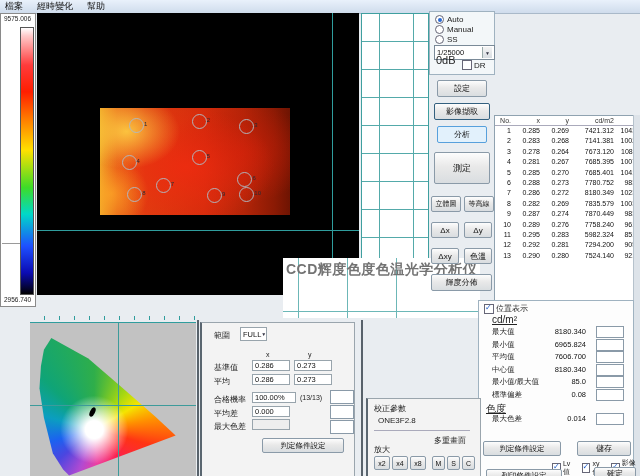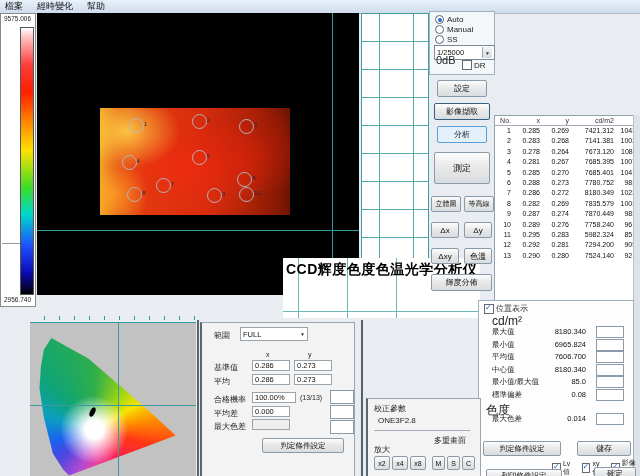--- a/index.html
+++ b/index.html
@@ -30,21 +30,21 @@
   .marker span{position:absolute;left:14px;top:2px;font-size:6px;color:#2a2a33;}
   
   #gridpanel{left:361px;top:13px;width:66px;height:282px;background:
       repeating-linear-gradient(180deg, rgba(0,0,0,0) 0 27px, #54aaaa 27px 28px),#fff;
       border:1px solid #3f9f9f;}
   .gridv{position:absolute;top:0;width:1px;height:282px;background:#54aaaa;}
   
   #watermark{left:283px;top:258px;width:197px;height:60px;background:#fff;}
   .wm-gridv{position:absolute;top:0;width:1px;height:60px;background:#6cb7b7;}
   .wm-gridh{position:absolute;left:0;top:53px;width:197px;height:1px;background:#6cb7b7;}
-  .wm-line{position:absolute;left:3px;font-size:14px;font-weight:bold;color:#000000;white-space:nowrap;letter-spacing:.5px;}
+  .wm-line{position:absolute;left:3px;font-size:14px;font-weight:bold;color:#737373;white-space:nowrap;letter-spacing:.5px;}
   
   #expbox{left:429px;top:11px;width:64px;height:62px;background:#f3f7f9;border:1px solid #9fb2c0;}
   .radio-row{position:absolute;left:5px;display:flex;align-items:center;gap:3px;font-size:8px;color:#222;}
   .rdot{width:7px;height:7px;border:1px solid #667;border-radius:50%;background:#fff;position:relative;}
   .rdot.sel::after{content:"";position:absolute;left:1.5px;top:1.5px;width:4px;height:4px;border-radius:50%;background:#2a6ad4;}
   #shutter{left:4px;top:33px;width:55px;height:13px;background:#fff;border:1px solid #7a8a98;font-size:7.5px;display:flex;align-items:center;justify-content:space-between;padding:0 2px;color:#111;}
   #shutter .arrowbox{width:9px;height:11px;background:linear-gradient(#f4f4f4,#d8dde2);border-left:1px solid #9aa;display:flex;align-items:center;justify-content:center;font-size:5px;color:#334;}
   #gain{left:6px;top:42px;font-size:11px;color:#222;}
   #drwrap{left:32px;top:48px;display:flex;align-items:center;gap:2px;font-size:8px;color:#222;}
   .cbox{width:8px;height:8px;background:#fff;border:1px solid #667;}
@@ -57,21 +57,21 @@
   #tablepanel{left:494px;top:115px;width:138px;height:185px;background:#fff;border:1px solid #8fa2b0;}
   #lumtable{border-collapse:collapse;width:136px;table-layout:fixed;}
   #lumtable th{font-size:7px;font-weight:normal;color:#333;border-bottom:1px solid #aab;padding:1px 1px;text-align:right;}
   #lumtable td{font-size:7px;color:#111;text-align:right;padding:0 1px;line-height:10.4px;white-space:nowrap;}
   
   #pospanel{left:478px;top:300px;width:154px;height:176px;background:#fdfdfd;border:1px solid #9fb2c0;}
   .prow{position:relative;height:12.6px;}
   .plabel{position:absolute;left:14px;top:1px;font-size:7.5px;color:#222;white-space:nowrap;text-align:right;}
   .pval{position:absolute;right:46px;top:1px;font-size:7.5px;color:#111;}
   .pbox{position:absolute;right:8px;top:0;width:26px;height:10px;background:#fff;border:1px solid #8a9aa8;}
-  .grouplabel{font-size:12px;color:#222;}
+  .grouplabel{font-size:10px;color:#222;text-decoration:underline;}
   .checkitem{display:flex;align-items:center;gap:2px;font-size:7px;color:#222;}
   .cbox-checked{width:8px;height:8px;background:#fff;border:1px solid #667;position:relative;}
   .cbox-checked::after{content:"\2713";position:absolute;left:0px;top:-2px;font-size:8px;color:#1a5ac8;}
   
   #rangepanel{left:200px;top:322px;width:152px;height:154px;background:#f3f3f3;border:1px solid #9aa5ad;border-left:2px solid #5a6670;}
   .inbox{position:absolute;background:#fff;border:1px solid #98a4ac;font-size:7.5px;color:#111;display:flex;align-items:center;padding:0 2px;box-sizing:border-box;}
   .ibox{position:absolute;width:22px;height:12px;background:#fff;border:1px solid #8a9aa8;}
   .rlabel{position:absolute;font-size:8px;color:#222;white-space:nowrap;}
   
   #calibpanel{left:366px;top:398px;width:112px;height:78px;background:#f3f3f3;border:1px solid #9aa5ad;border-left:2px solid #5a6670;}
@@ -374,21 +374,21 @@
   <div id="ruler" class="abs"></div>
   <div id="ciepanel" class="abs">
     <div id="horseshoe" class="abs"></div>
     <div id="cie-cross-h" class="abs"></div>
     <div id="cie-cross-v" class="abs"></div>
     <div id="cie-dot" class="abs"></div>
   </div>
 
   <div id="rangepanel" class="abs"></div>
   <div class="abs rlabel" style="left:214px;top:330px;">範圍</div>
-  <div class="inbox" style="left:240px;top:327px;width:68px;height:14px;justify-content:space-between;text-align:right;">
+  <div class="inbox" style="left:240px;top:327px;width:27px;height:14px;justify-content:space-between;text-align:right;">
     <span>FULL</span>
     <span style="font-size:5px;color:#334;">▼</span>
   </div>
   <div class="abs rlabel" style="left:266px;top:351px;font-size:7px;">x</div>
   <div class="abs rlabel" style="left:308px;top:351px;font-size:7px;">y</div>
   <div class="abs rlabel" style="left:214px;top:362px;">基準值</div>
   <div class="inbox" style="left:252px;top:360px;width:38px;height:11px;">0.286</div>
   <div class="inbox" style="left:294px;top:360px;width:38px;height:11px;">0.273</div>
   <div class="abs rlabel" style="left:214px;top:376px;">平均</div>
   <div class="inbox" style="left:252px;top:374px;width:38px;height:11px;">0.286</div>

